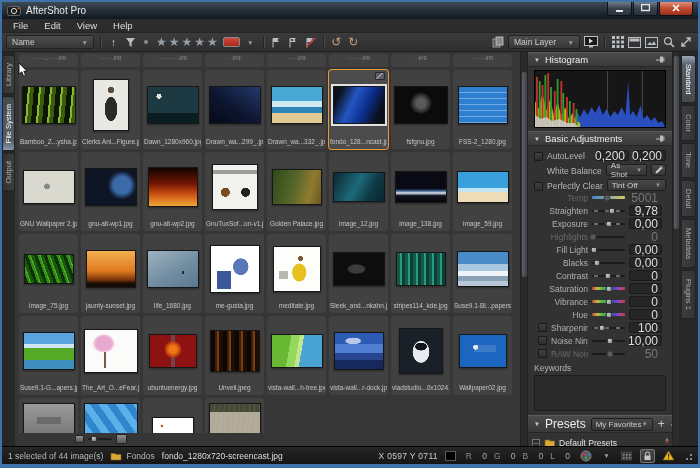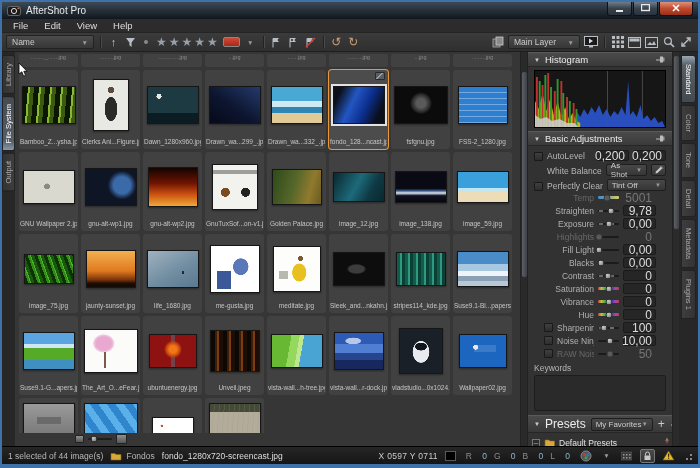--- a/index.html
+++ b/index.html
@@ -81,21 +81,21 @@
   .hist{height:58px;flex:none;margin:3px 6px 3px 6px;background:#141414;border:1px solid #000;}
   .ctl-row{height:15px;flex:none;display:flex;align-items:flex-end;gap:4px;padding:0 6px;color:#b6b6b6;font-size:8.5px;}
   .cb{width:9px;height:9px;flex:none;background:linear-gradient(#404040,#2d2d2d);border:1px solid #191919;border-radius:1px;}
   .valbox{width:33px;height:11px;background:#262626;border:1px solid #1b1b1b;border-radius:2px;color:#ddd;
           font-size:12px;display:flex;align-items:center;justify-content:flex-end;padding:0 3px;flex:none;}
   .psel{height:12px;background:linear-gradient(#484848,#363636);border:1px solid #1e1e1e;border-radius:2px;
         color:#ccc;font-size:8px;display:flex;align-items:center;padding:0 4px;flex:1;}
   .psel .arr{margin-left:auto;color:#999;font-size:6px;}
   .toolbtn{width:15px;height:12px;flex:none;background:linear-gradient(#4a4a4a,#363636);border:1px solid #1e1e1e;
            border-radius:2px;display:flex;align-items:center;justify-content:center;}
-  .srow{height:13px;flex:none;display:flex;align-items:center;gap:4px;padding:0 16px;color:#b0b0b0;}
+  .srow{height:13px;flex:none;display:flex;align-items:center;gap:4px;padding:0 10px;color:#b0b0b0;}
   .srow.dis{color:#686868;}
   .slabel{flex:0 0 50px;text-align:right;font-size:8.5px;white-space:nowrap;overflow:hidden;}
   .slabel.withcb{flex-basis:37px;}
   .track{flex:1;height:2px;background:#1b1b1b;border-radius:1px;position:relative;}
   .track.temp{height:3px;background:linear-gradient(90deg,#3f86c4,#8ea8a0,#d8cc5c);}
   .track.rainbow{height:3px;background:linear-gradient(90deg,#c04040,#c0c040,#40b040,#40b0b0,#4048c0,#b040b0,#c04040);}
   .track.ticks::after{content:"";position:absolute;left:6%;right:4%;top:0;height:2px;
         background:repeating-linear-gradient(90deg,#6a6a6a 0 4px,transparent 4px 11px);}
   .handle{position:absolute;top:50%;transform:translate(-50%,-50%);width:7px;height:7px;border-radius:50%;z-index:2;
           background:radial-gradient(circle at 35% 30%,#cecece,#6e6e6e);border:1px solid #2e2e2e;}

